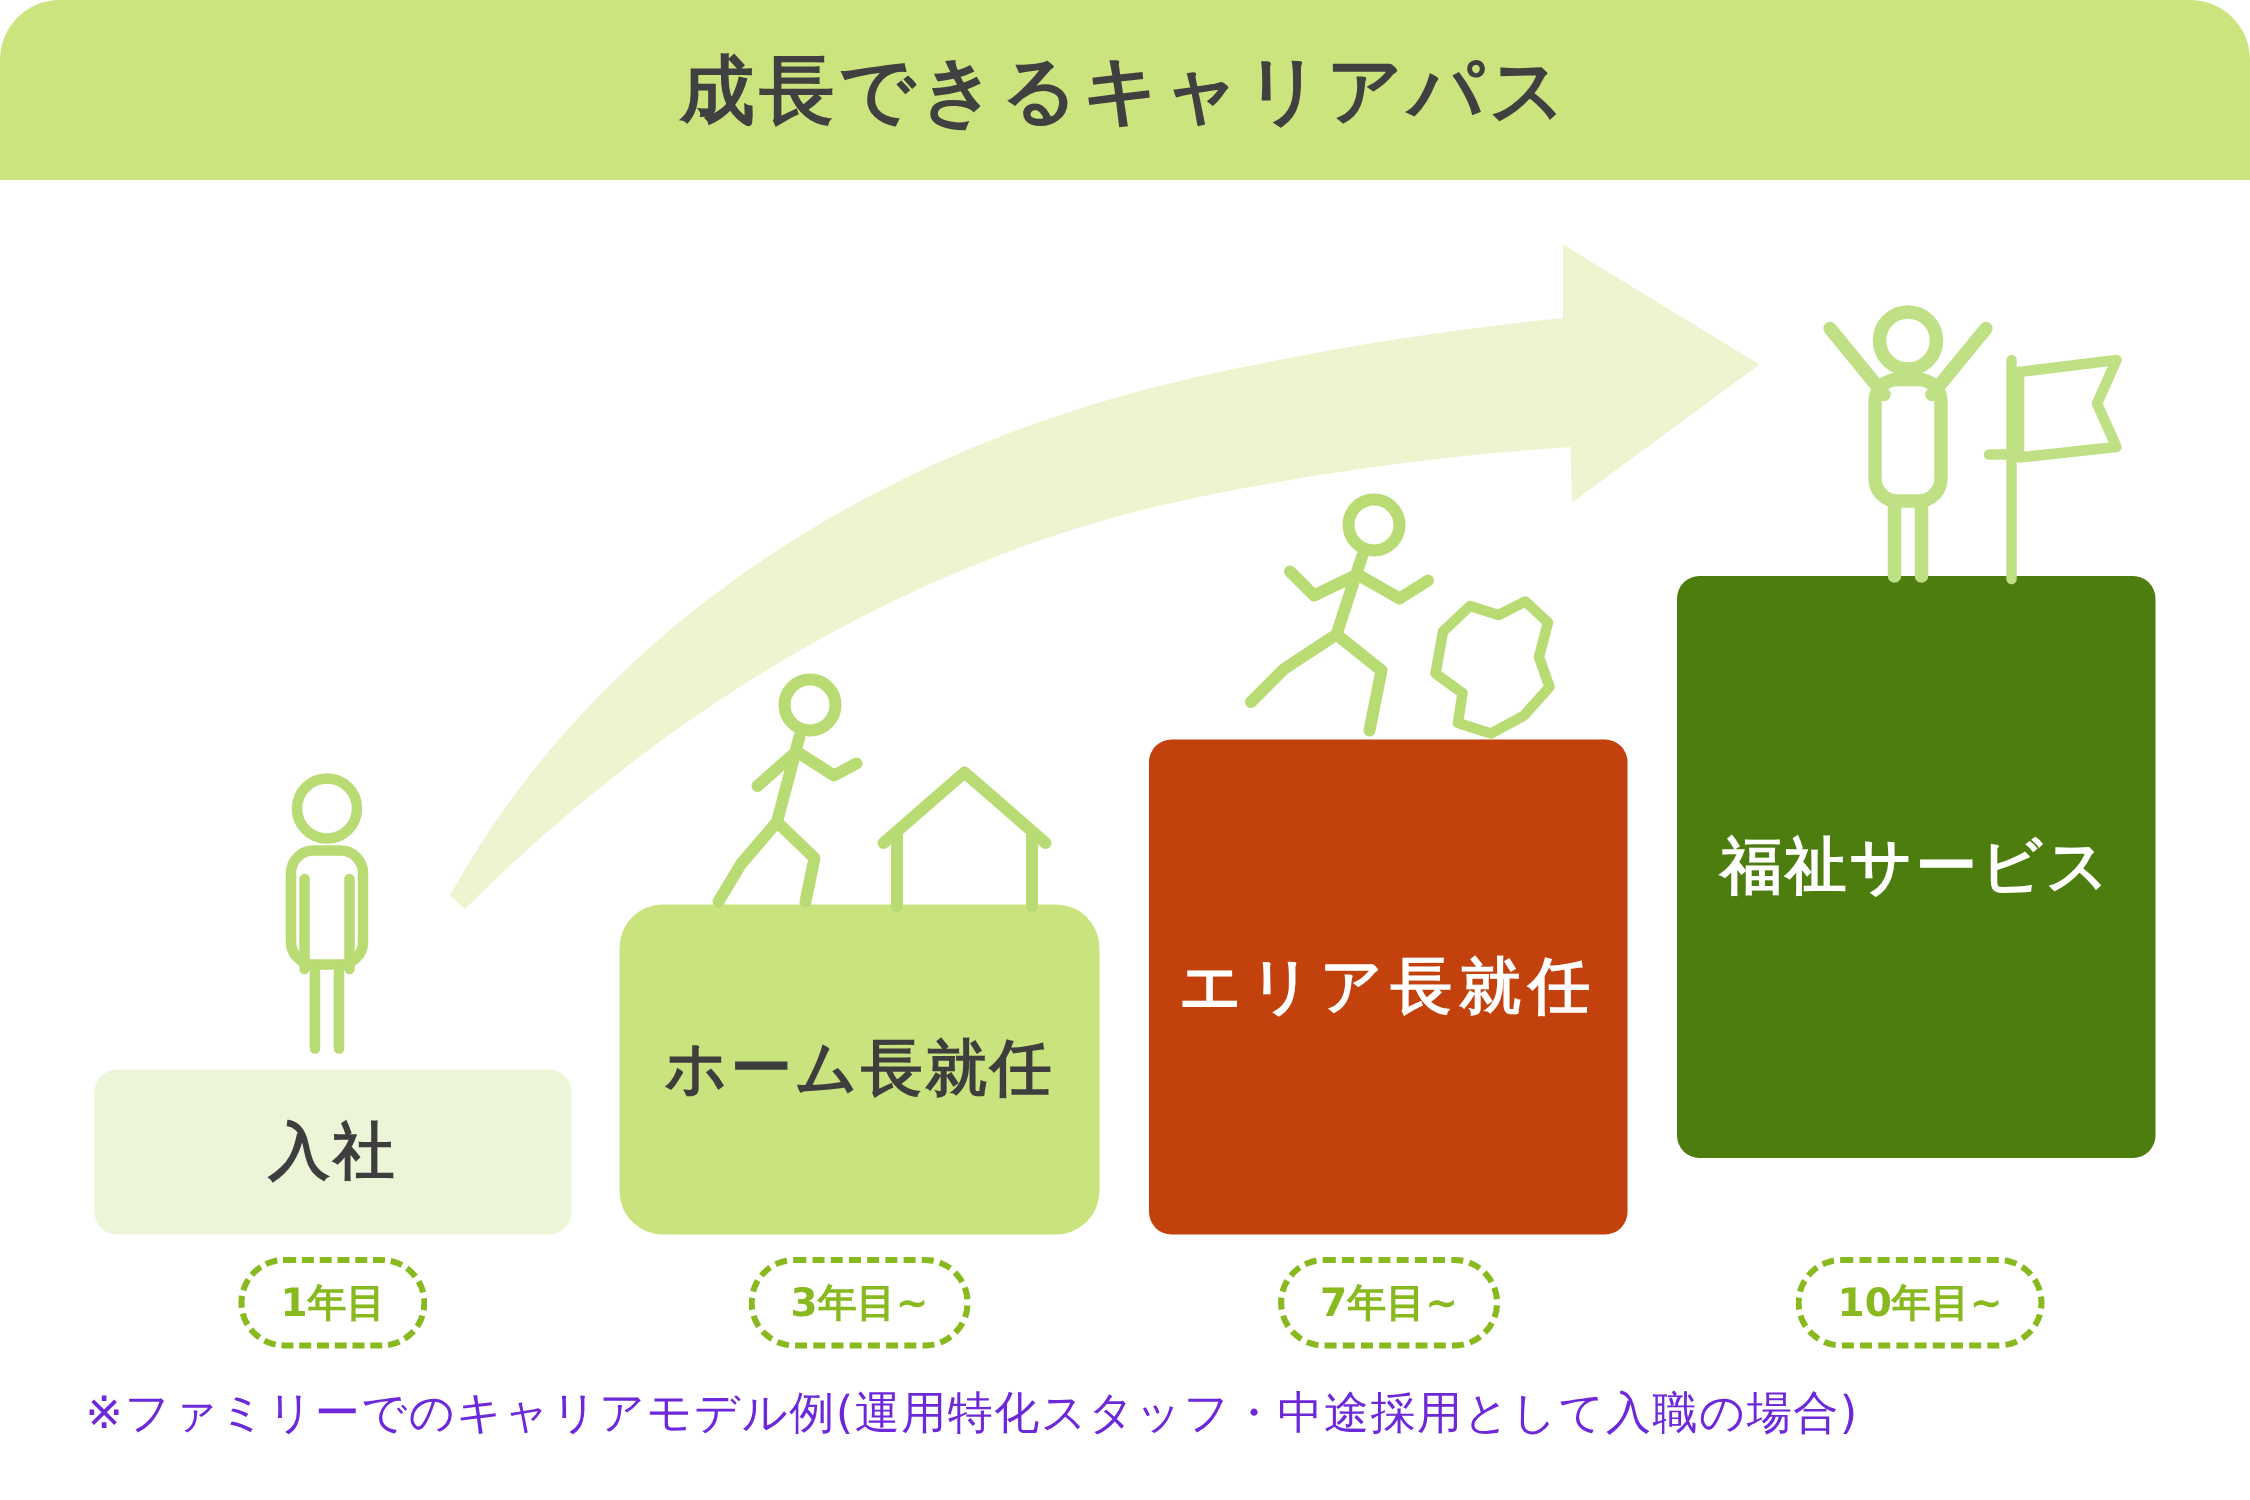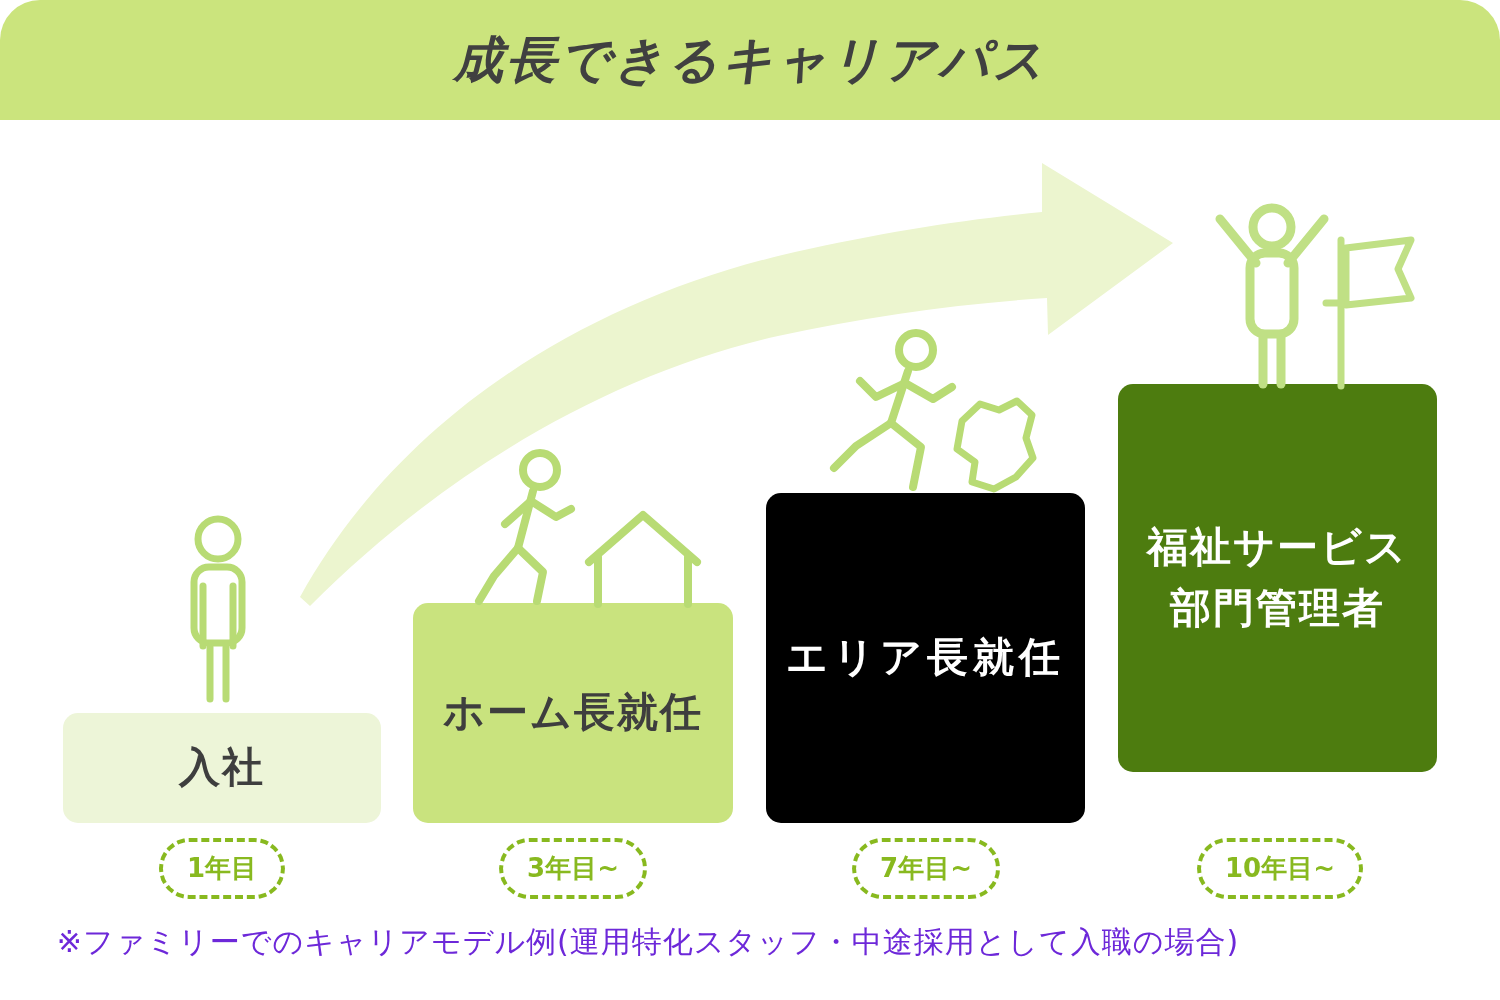--- a/index.html
+++ b/index.html
@@ -18,41 +18,40 @@
   }
   .header {
     position: absolute; left: 0; top: 0;
     width: 1500px; height: 120px;
     background: #cbe47d;
     display: flex; align-items: center; justify-content: center;
   }
   .title {
     font-size: 50px; font-weight: bold; color: #404040;
     letter-spacing: 3px;
-    font-style: italic;
   }
   .icon-layer {
     position: absolute; left: 0; top: 0;
     width: 1500px; height: 1000px;
     z-index: 2; pointer-events: none;
   }
   .step-box {
     position: absolute;
     border-radius: 15px;
     display: flex; align-items: center; justify-content: center;
     text-align: center;
     z-index: 1;
   }
   .step-label {
     font-size: 41px; font-weight: bold; letter-spacing: 2px;
     line-height: 1.5;
   }
   .box-1 { left: 63px;   top: 713px; width: 318px; height: 110px; background: #edf5d8; align-items: center; }
-  .box-2 { left: 413px;  top: 603px; width: 320px; height: 220px; background: #c9e37e; }
-  .box-3 { left: 766px;  top: 493px; width: 319px; height: 330px; background: #000000; }
+  .box-2 { left: 413px;  top: 603px; width: 320px; height: 220px; background: #c9e37e; border-radius: 29px; }
+  .box-3 { left: 766px;  top: 493px; width: 319px; height: 330px; background: #c2410c; }
   .box-4 { left: 1118px; top: 384px; width: 319px; height: 388px; background: #4d7c0f; }
   .dark-label  { color: #3e3e3e; }
   .light-label { color: #ffffff; }
   .box-3 .step-label { letter-spacing: 5px; }
   .year-pill {
     position: absolute; top: 838px;
     transform: translateX(-50%);
     border: 4px dashed #88b91f;
     border-radius: 999px;
     color: #88b91f;
@@ -153,21 +152,20 @@
   </div>
   <div class="step-box box-2">
     <div class="step-label dark-label">ホーム長就任</div>
   </div>
   <div class="step-box box-3">
     <div class="step-label light-label">エリア長就任</div>
   </div>
   <div class="step-box box-4">
     <div class="step-label light-label">
       <span>福祉サービス</span><br>
-      <span>部門管理者</span>
     </div>
   </div>
 
   <div class="year-pill pill-1">1年目</div>
   <div class="year-pill pill-2">3年目~</div>
   <div class="year-pill pill-3">7年目~</div>
   <div class="year-pill pill-4">10年目~</div>
 
   <div class="footnote">※ファミリーでのキャリアモデル例(運用特化スタッフ・中途採用として入職の場合)</div>
 

